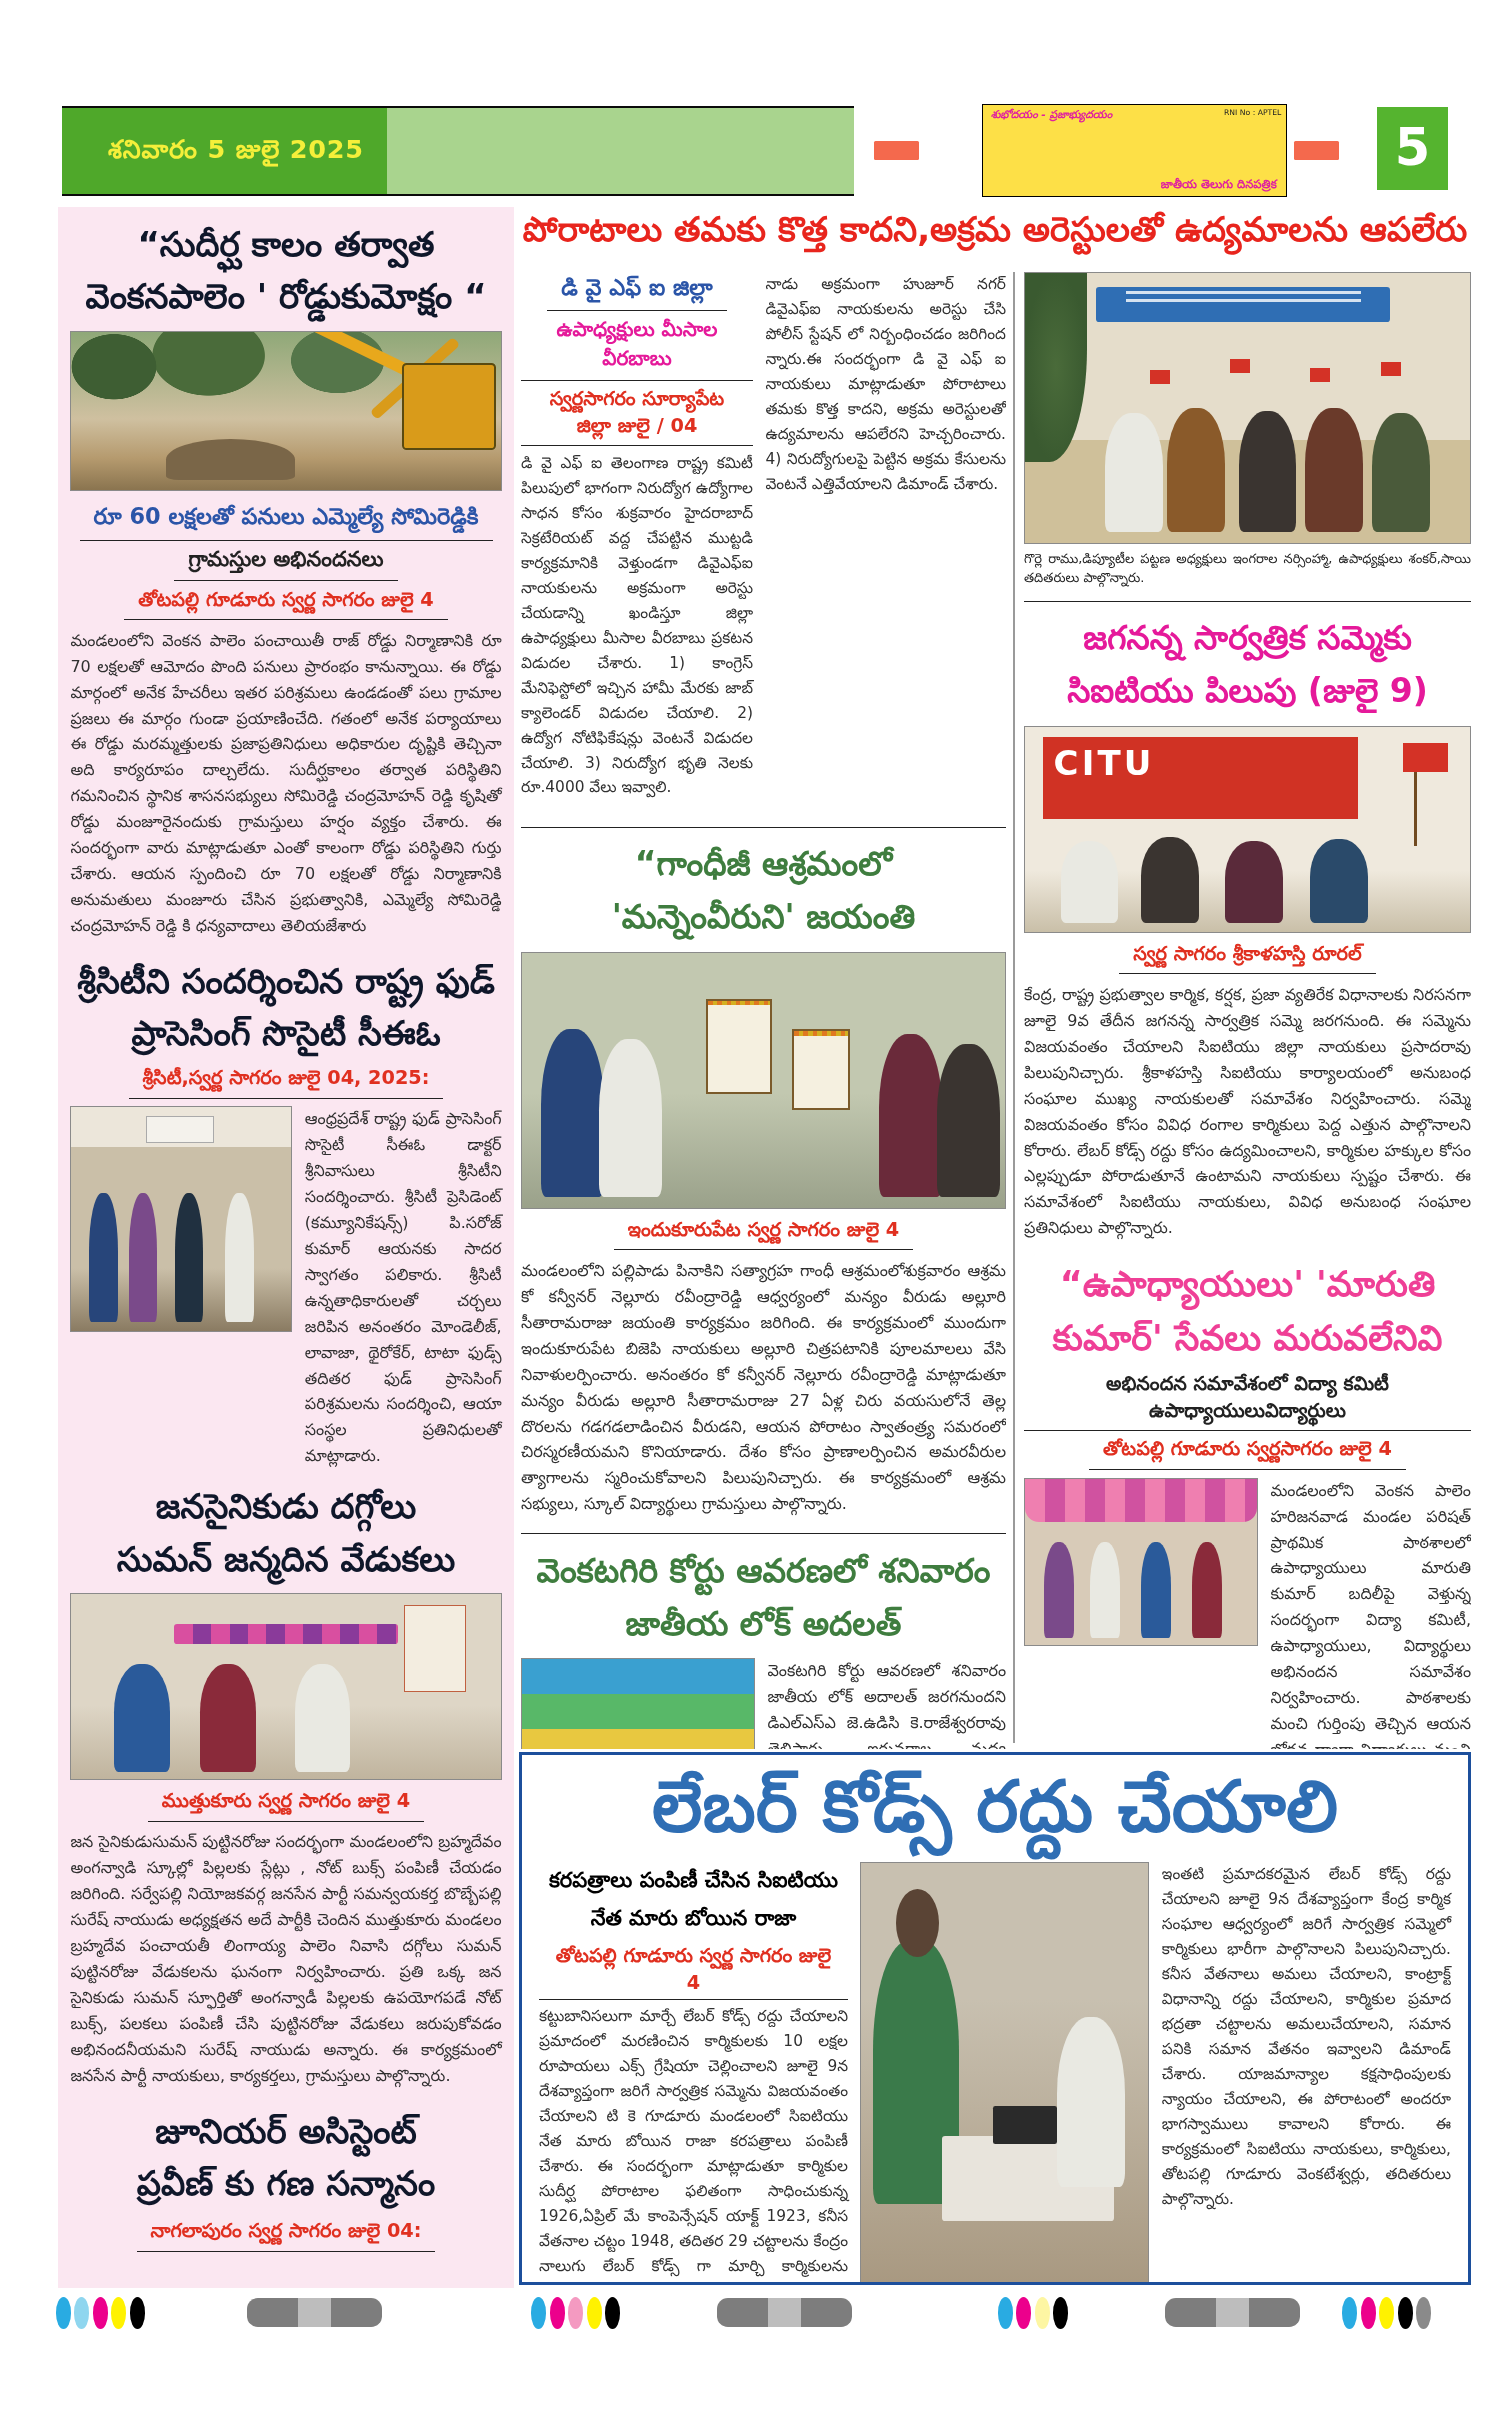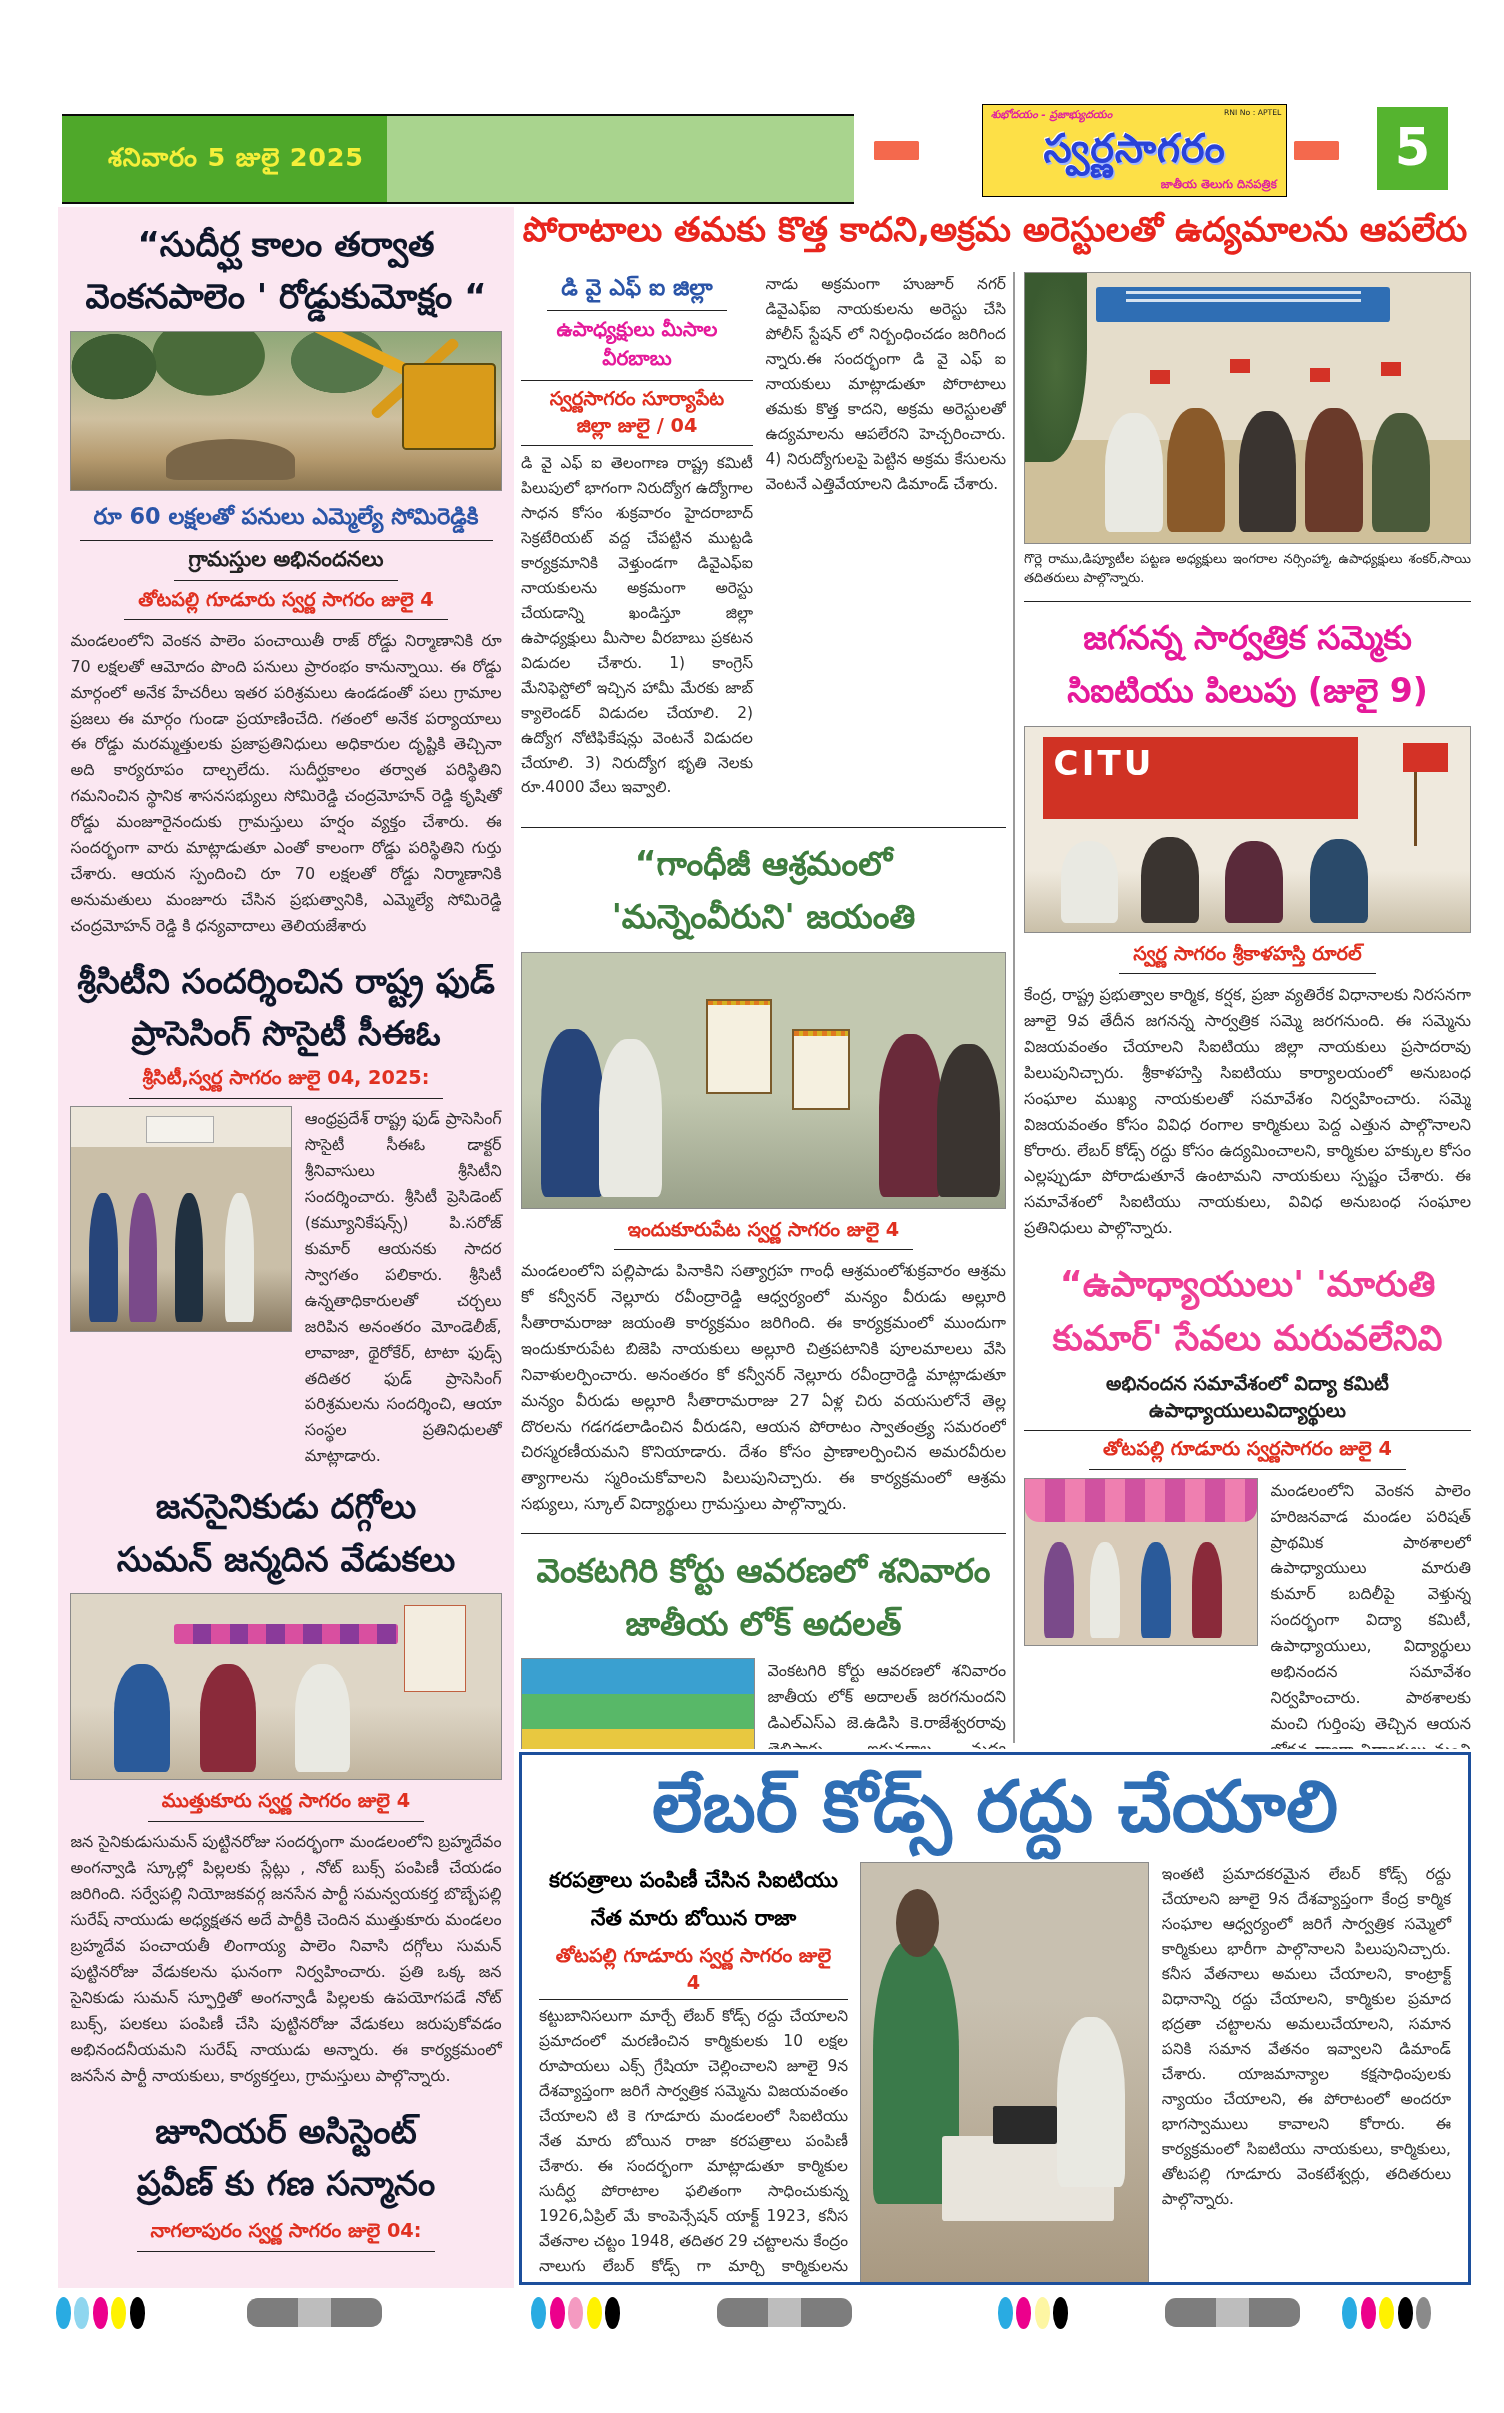--- a/index.html
+++ b/index.html
@@ -3,21 +3,21 @@
 <meta charset="utf-8">
 <style>
   html,body{margin:0;padding:0;background:#ffffff;}
   body{width:1504px;height:2413px;position:relative;font-family:"DejaVu Sans","Liberation Sans",sans-serif;color:#222;}
   .page{position:absolute;inset:0;overflow:hidden;}
 
   
   .masthead{position:absolute;left:58px;top:104px;width:1390px;height:94px;}
   .date-box{position:absolute;left:3.9px;top:1.5px;width:792px;height:86px;
     background:linear-gradient(90deg,#4fa82a 0 41%,#a9d48e 41%);
-    border-top:2.3px solid #0a0a0a;border-bottom:2.3px solid #0a0a0a;margin-top:8px;}
+    border-top:2.3px solid #0a0a0a;border-bottom:2.3px solid #0a0a0a;}
   .date-text{position:absolute;left:46px;top:26px;font-size:25.5px;font-weight:bold;color:#f5ef3a;letter-spacing:0.8px;}
   .dash{position:absolute;top:37px;width:45px;height:18.5px;background:#f4694d;border-radius:1.5px;}
   .dash1{left:816px;} .dash2{left:1236px;}
   .logo-box{position:absolute;left:924px;top:0;width:303px;height:91px;background:#fde047;border:1.5px solid #000;}
   .logo-top{position:absolute;left:7.7px;top:3.1px;font-size:10.8px;font-weight:bold;color:#e020a0;font-style:italic;}
   .logo-rni{position:absolute;right:4.6px;top:3.1px;font-size:7.7px;color:#222;}
   .logo-title{position:absolute;left:0;right:0;top:20px;text-align:center;font-size:40px;font-weight:bold;color:#2a43d8;
     text-shadow:1.5px 1.5px 0 #9fb6ff,-0.8px -0.8px 0 #ffffff;letter-spacing:0.8px;}
   .logo-bottom{position:absolute;right:9.3px;bottom:2.3px;font-size:11.6px;font-weight:bold;color:#e020a0;}
   .page-num-box{position:absolute;left:1319px;top:3.1px;width:71px;height:83px;background:#55b42f;}
@@ -114,21 +114,20 @@
 <div class="page">
 
   <header class="masthead">
     <div class="date-box">
       <div class="date-text">శనివారం  5  జులై  2025</div>
     </div>
     <div class="dash dash1"></div>
     <div class="logo-box">
       <div class="logo-top">శుభోదయం - ప్రజాభ్యుదయం</div>
       <div class="logo-rni">RNI No : APTEL</div>
-      <div class="logo-title">స్వర్ణసాగరం</div>
       <div class="logo-bottom">జాతీయ తెలుగు దినపత్రిక</div>
     </div>
     <div class="dash dash2"></div>
     <div class="page-num-box">
       <div class="page-num">5</div>
     </div>
   </header>
 
   <div class="banner-headline">పోరాటాలు తమకు కొత్త కాదని,అక్రమ అరెస్టులతో ఉద్యమాలను ఆపలేరు</div>
 

